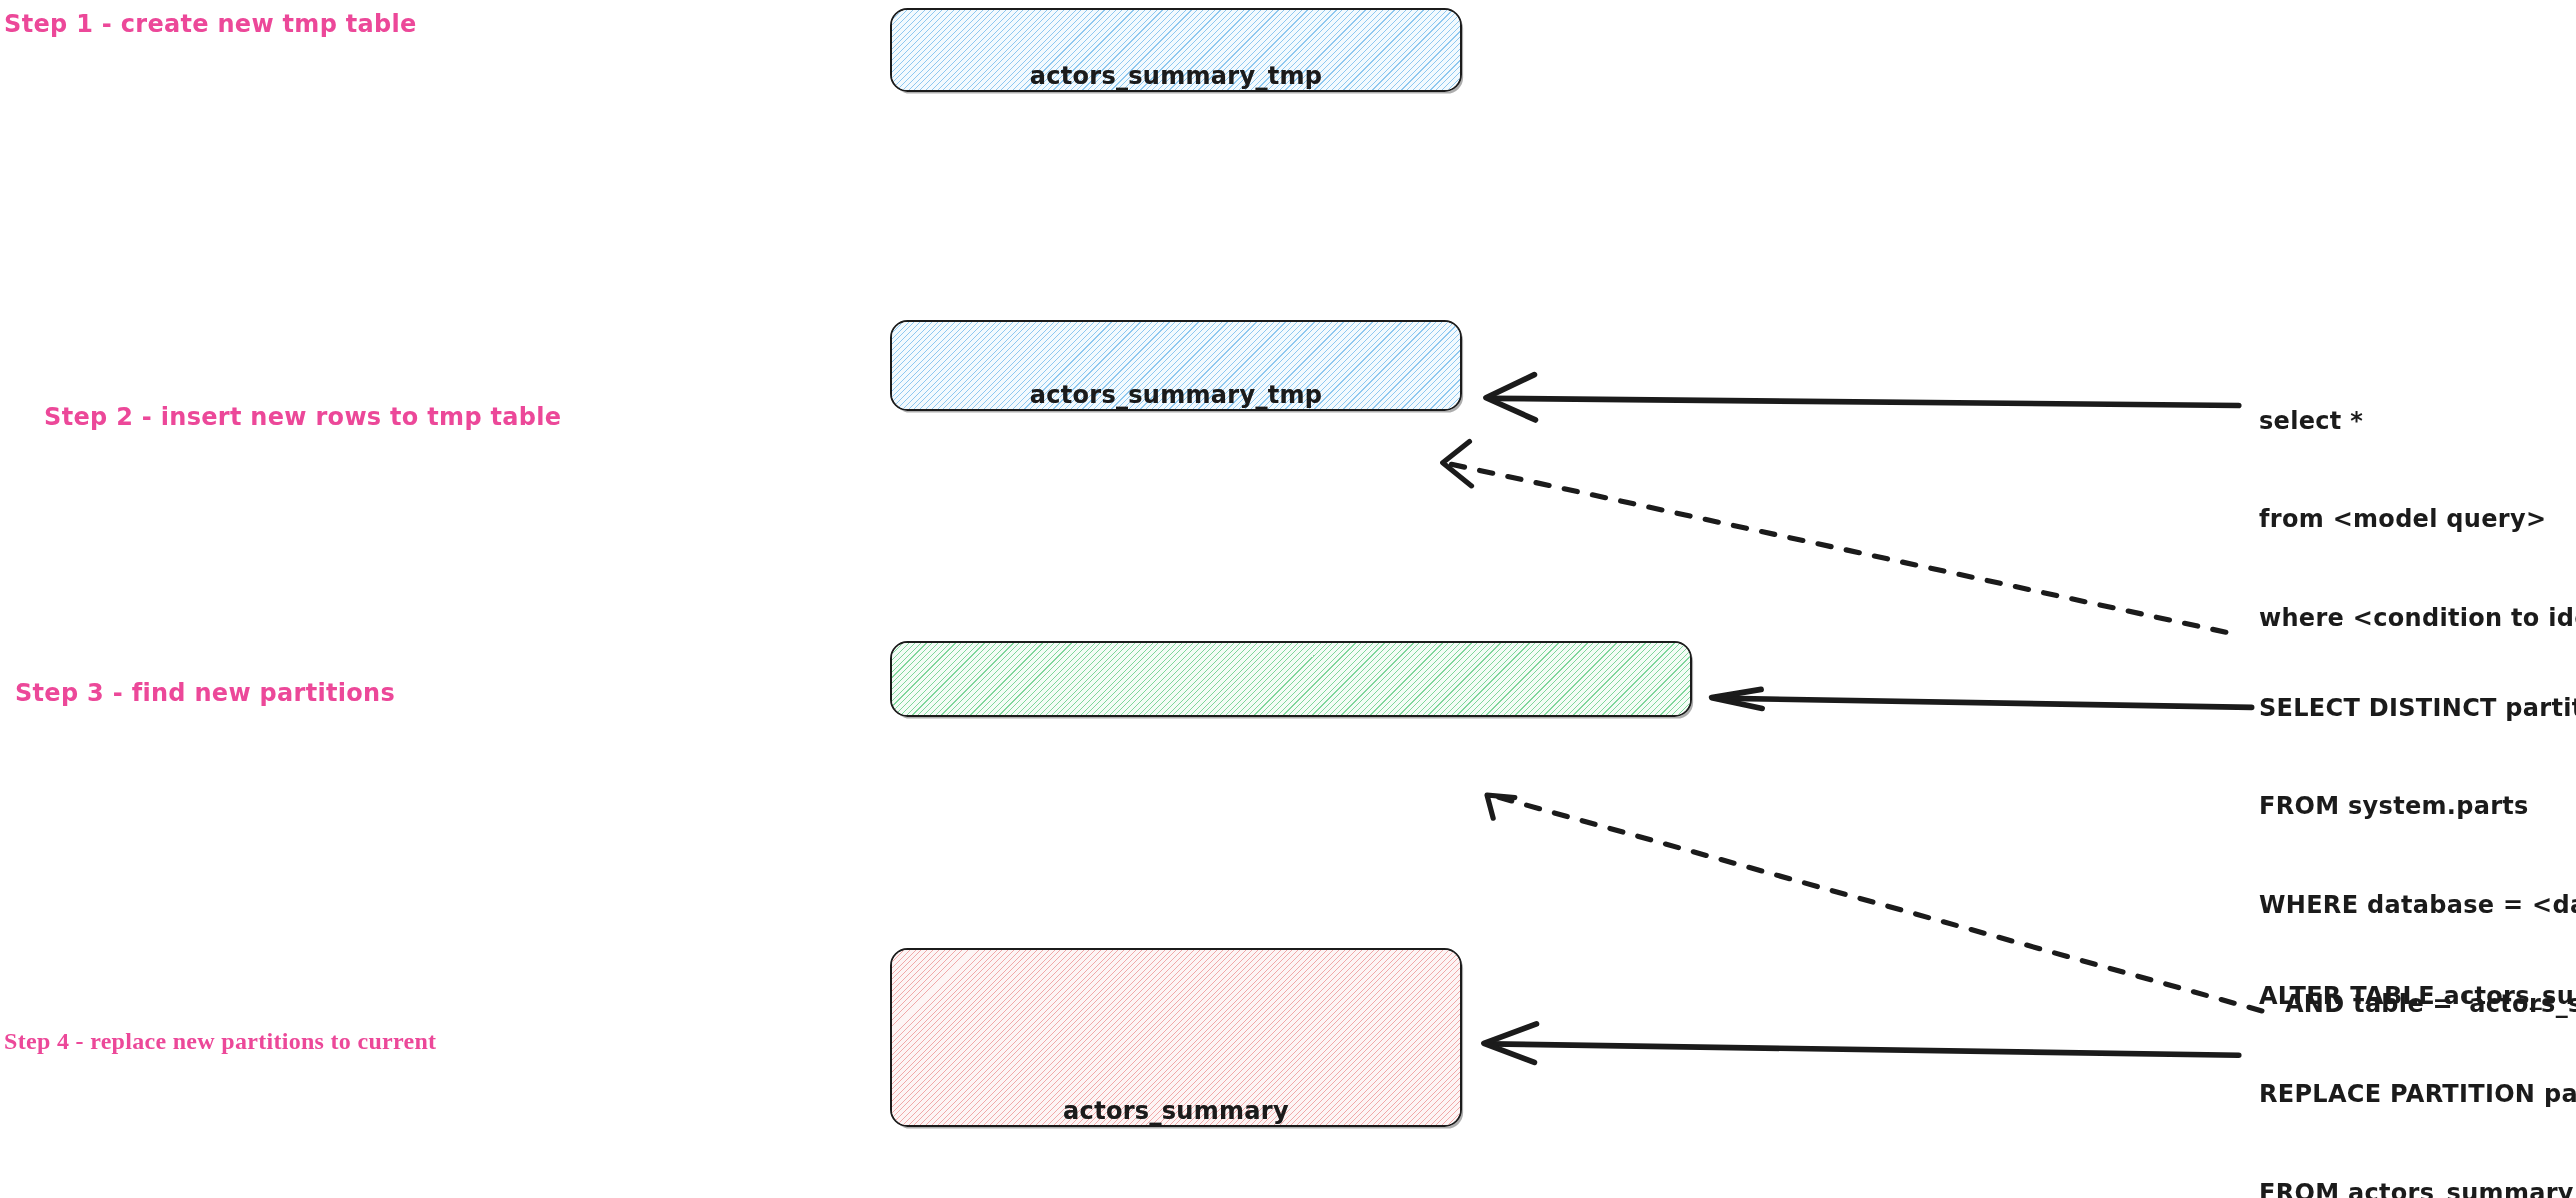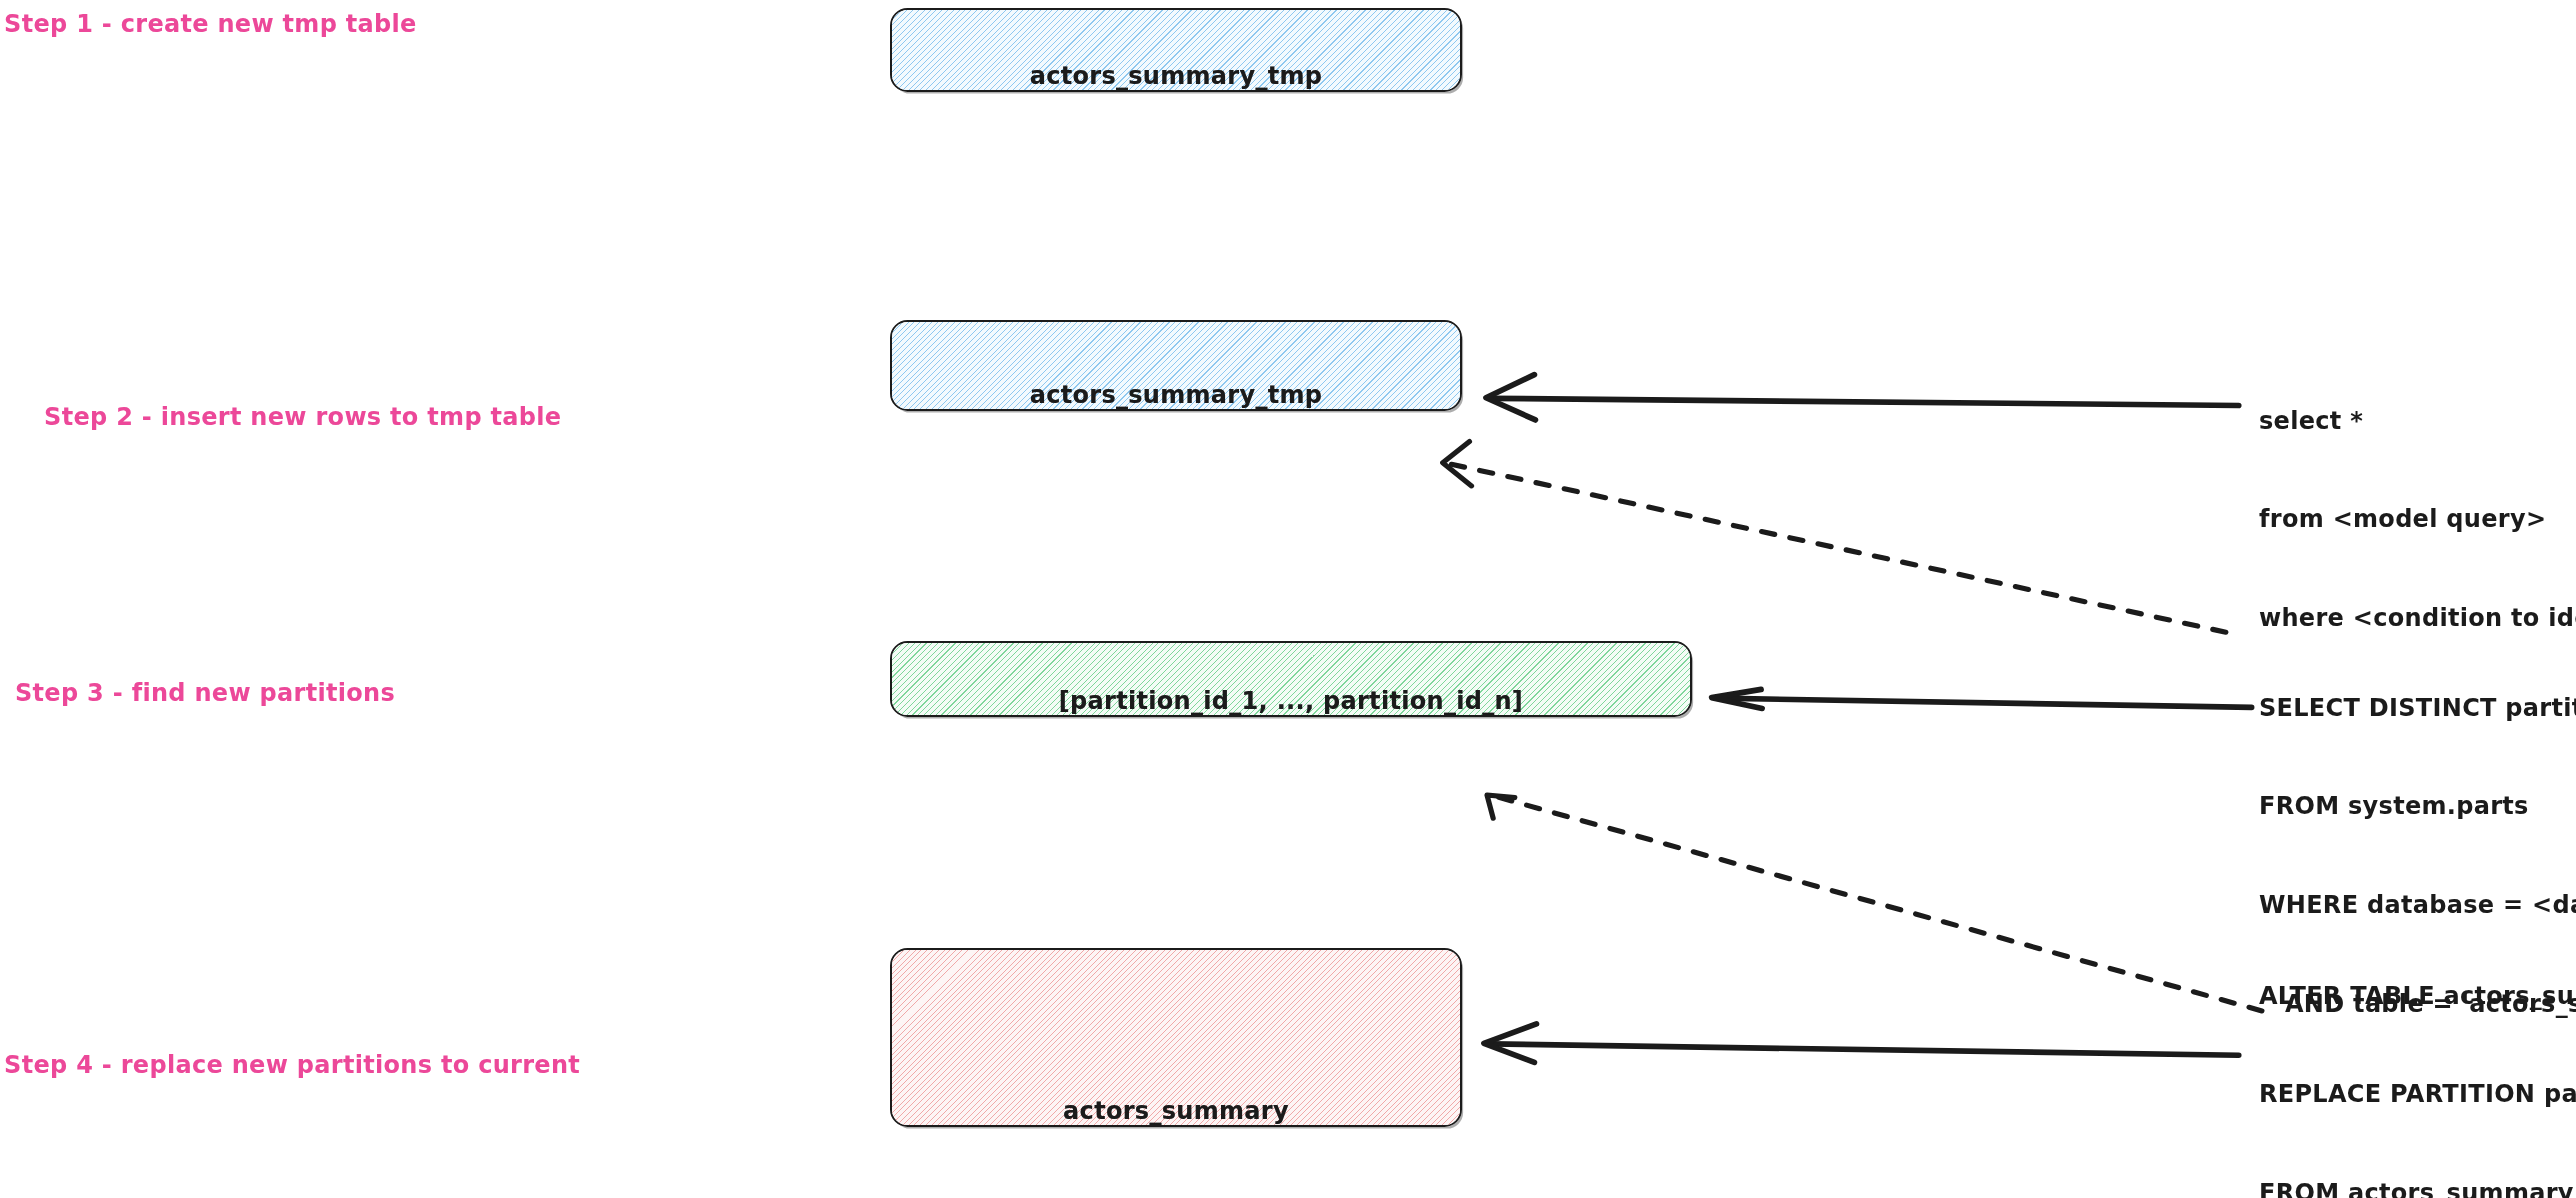--- a/index.html
+++ b/index.html
@@ -112,35 +112,34 @@
 <body>
 
 <div id="canvas">
 
   <div class="step-label hand" style="left:4.1px; top:11.3px;">Step 1 - create new tmp table</div>
 
   <div class="step-label hand" style="left:4.1px; top:404px;margin-left:40px;">Step 2 - insert new rows to tmp table</div>
 
   <div class="step-label hand" style="left:15px; top:680px;">Step 3 - find new partitions</div>
 
-  <div class="step-label hand" style="left:4.1px; top:1052px;">Step 4 - replace new partitions to current</div>
+  <div class="step-label hand" style="left:4.1px; top:1028px;font-family:Liberation Serif, serif;">Step 4 - replace new partitions to current</div>
 
   <div class="node" style="left:890px; top:8.2px; width:572px; height:84px;">
     <span class="hatch hatch-blue"></span>
     <span class="node-label hand">actors_summary_tmp</span>
   </div>
 
   <div class="node" style="left:890px; top:320px; width:572px; height:91px;">
     <span class="hatch hatch-blue"></span>
     <span class="node-label hand">actors_summary_tmp</span>
   </div>
 
   <div class="node" style="left:890px; top:641px; width:802px; height:76px;">
     <span class="hatch hatch-green"></span>
-    <span class="node-label hand">[partition_id_1, ..., partition_id_n]</span>
   </div>
 
   <div class="node" style="left:890px; top:948px; width:572px; height:179px;">
     <span class="hatch hatch-pink"></span>
     <span class="node-label hand">actors_summary</span>
   </div>
 
   <div class="code-block hand" style="left:2259px; top:339px;">
     <span class="code-line">select *</span>
     <span class="code-line">from &lt;model query&gt;</span>

